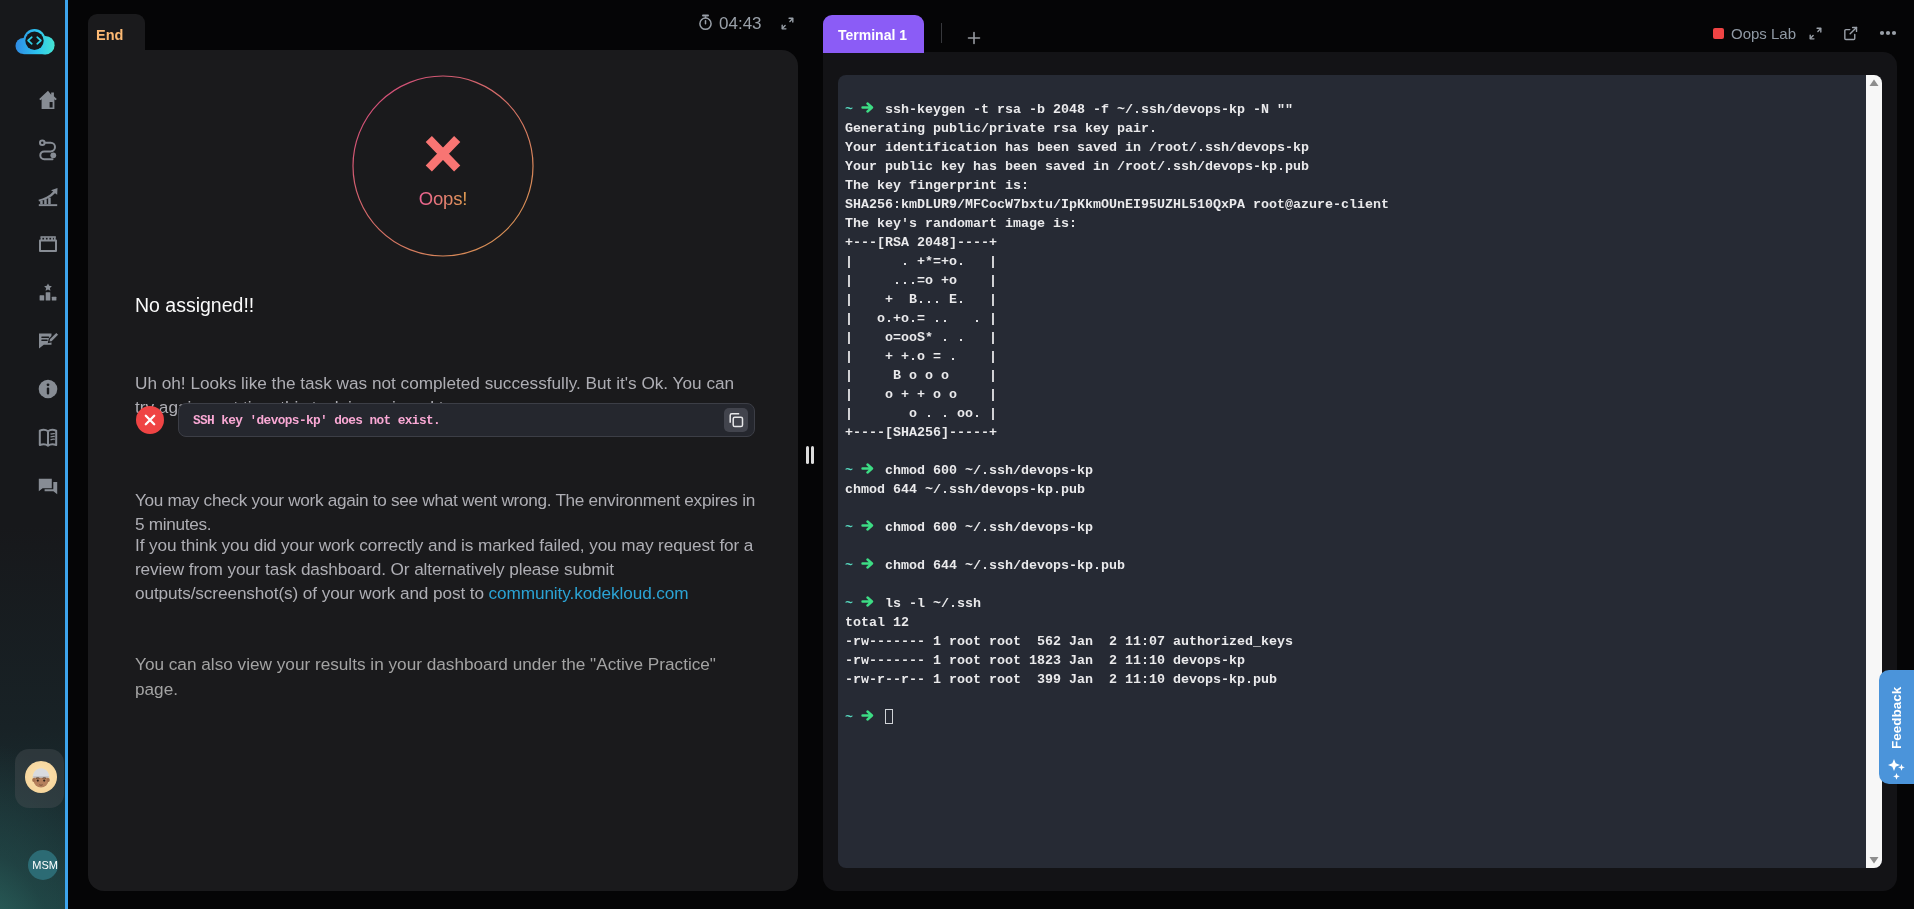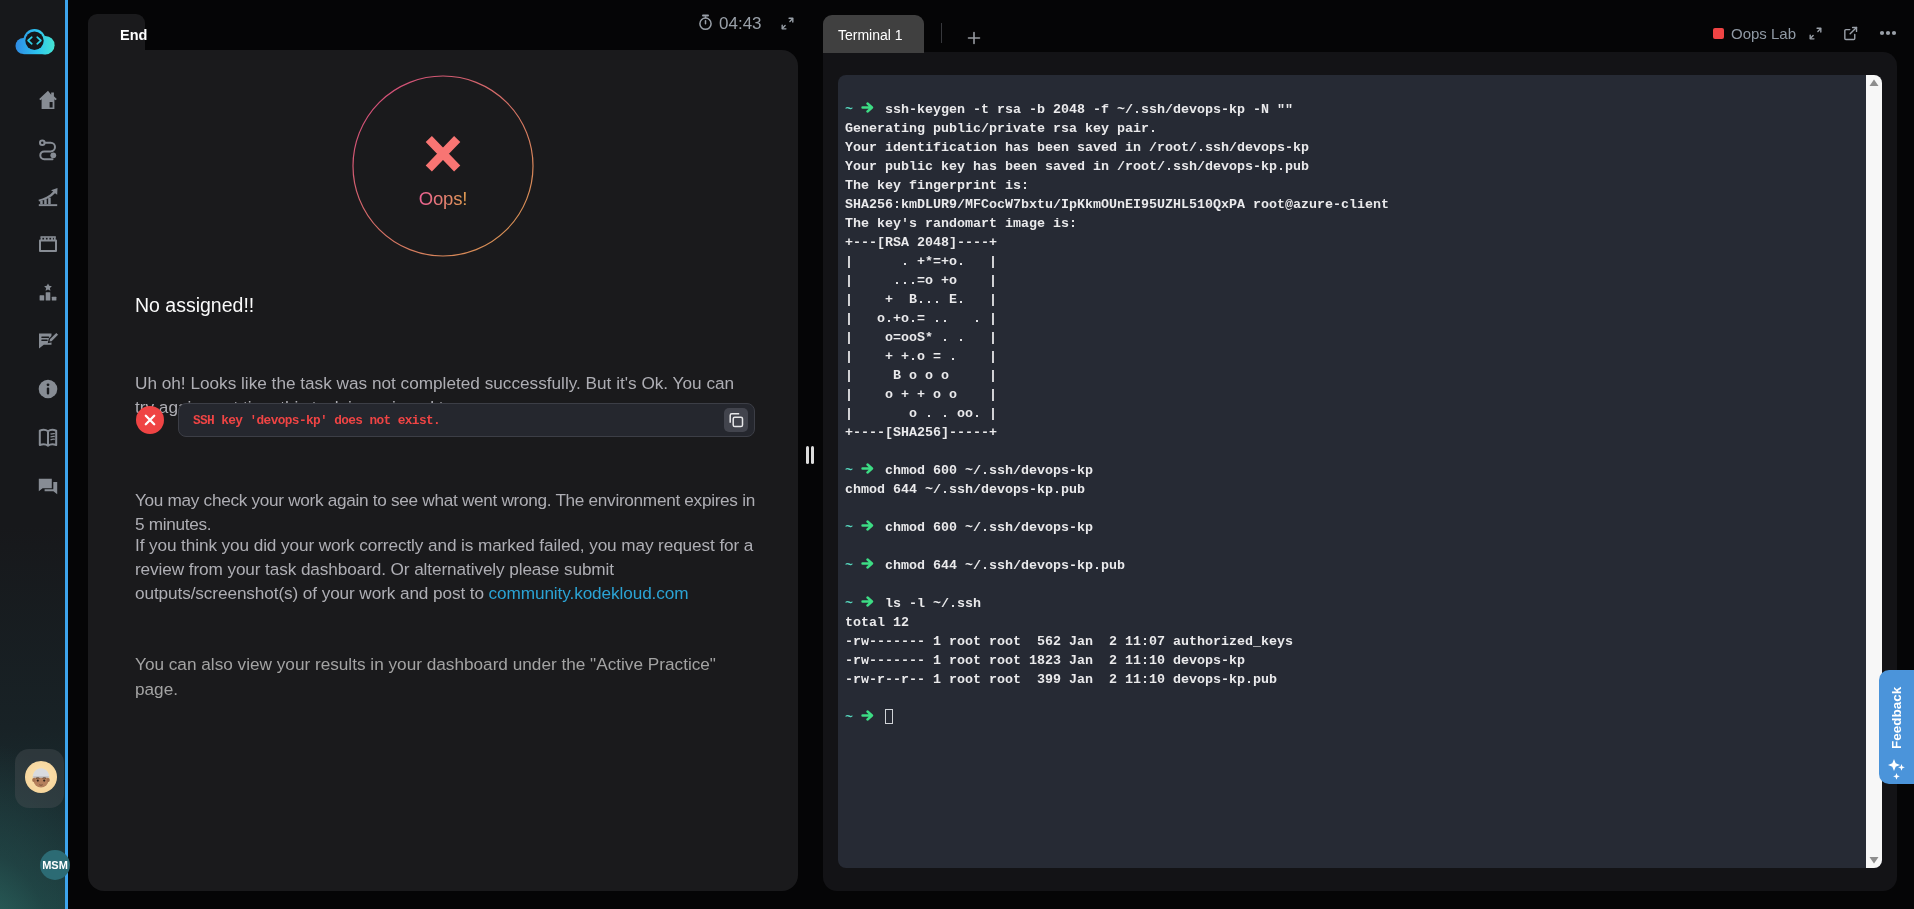--- a/index.html
+++ b/index.html
@@ -11,50 +11,50 @@
   #sidebar { position:absolute; left:0; top:0; width:68px; height:909px; border-right:3px solid #3da4ec;
     background:
       radial-gradient(150px 240px at -25px 980px, rgba(54,128,118,0.8), rgba(38,86,84,0.42) 55%, rgba(23,26,29,0) 100%),
       linear-gradient(180deg,#17181b 0%,#17181b 58%,#182226 80%,#1b3336 95%,#1c3b3c 100%);
     z-index:5; }
   .sicon { position:absolute; left:36px; width:24px; height:24px; }
   #avwrap { position:absolute; left:15px; top:749px; width:49px; height:59px;
     border-radius:14px; background:rgba(70,78,82,0.45); }
   #avatar { position:absolute; left:25px; top:761px; width:32px; height:32px;
     border-radius:50%; background:radial-gradient(circle at 50% 45%, #fbe3b2 0%, #f6d69d 70%, #edc98e 100%); overflow:hidden; }
-  #msm { position:absolute; left:40px; top:850px; width:30px; height:30px; border-radius:50%;
-    background:#2c6b74; color:#fff; font-size:11px; font-weight:bold; text-align:center; line-height:30px;
+  #msm { position:absolute; left:28px; top:850px; width:30px; height:30px; border-radius:50%;
+    background:#2c6b74; color:#fff; font-size:11px; font-weight:normal; text-align:right; line-height:30px;
     letter-spacing:0; }
 
   
   #endtab { position:absolute; left:88px; top:14px; width:57px; height:37px;
-    background:#1a1a1c; border-radius:9px 9px 0 0; color:#ffffff; font-size:14.5px; font-weight:bold;
-    padding:13px 0 0 32px; }
+    background:#1a1a1c; border-radius:9px 9px 0 0; color:#fdba74; font-size:14.5px; font-weight:bold;
+    padding:13px 0 0 8px; }
   #timer { position:absolute; left:719px; top:14px; color:#99a0a8; font-size:17px; }
   #termtab { position:absolute; left:823px; top:15px; width:101px; height:38px;
-    background:#404040; border-radius:9px 9px 0 0; color:#fff; font-size:14px; font-weight:normal;
+    background:#8b5cf6; border-radius:9px 9px 0 0; color:#fff; font-size:14px; font-weight:bold;
     padding:12px 0 0 15px; }
   #tabdiv { position:absolute; left:941px; top:23px; width:1px; height:20px; background:#37383c; }
   #stoplab { position:absolute; left:1713px; top:25px; color:#8f99a4; font-size:15px; }
   #stopsq { position:absolute; left:1713px; top:27.5px; width:11px; height:11px; background:#ef4444; border-radius:2px; }
 
   
   #lpanel { position:absolute; left:88px; top:50px; width:710px; height:841px;
     background:#1a1a1c; border-radius:0 16px 16px 16px; }
   #oops-circle { position:absolute; left:352px; top:75px; }
   #nworries { position:absolute; left:135px; top:294px; color:#fafafa; font-size:19.5px; font-weight:normal; }
   .para { position:absolute; left:135px; font-size:17.2px; line-height:24px; color:#aeaeb4; }
   #p2 { letter-spacing:-0.3px;margin-top:27px; } #p3 { letter-spacing:-0.1px; }
   #p4 { color:#a3a3a3; font-weight:normal; line-height:25px; }
   #p3 a { color:#2ba3d4; text-decoration:none;margin-top:28px; }
   #errcirc { position:absolute; left:136px; top:406px; width:28px; height:28px; border-radius:50%; background:#ef4444; }
   #errbox { position:absolute; left:178px; top:403px; width:577px; height:34px;
     background:#25272e; border:1px solid #3c3e46; border-radius:8px; }
   #errtext { position:absolute; left:14px; top:9px; font-family:"Liberation Mono", monospace;
-    font-size:12.8px; font-weight:bold; color:#ef4444; letter-spacing:-0.62px; }
+    font-size:12.8px; font-weight:bold; color:#f9a8d4; letter-spacing:-0.62px; }
   #copybtn { position:absolute; right:6px; top:4px; width:24px; height:24px; background:#42444d; border-radius:5px; }
   #handle { position:absolute; left:806px; top:446px; }
   #handle div { position:absolute; top:0; width:2.5px; height:18px; background:#dcdcdc; border-radius:2px; }
 
   
   #rpanel { position:absolute; left:823px; top:52px; width:1074px; height:839px;
     background:#131316; border-radius:0 14px 14px 14px;text-decoration:underline; }
   #term { position:absolute; left:15px; top:23px; width:1044px; height:793px;
     background:#262a34; border-radius:8px; }
   #termpre { position:absolute; left:7px; top:25px; font-family:"Liberation Mono", monospace;

